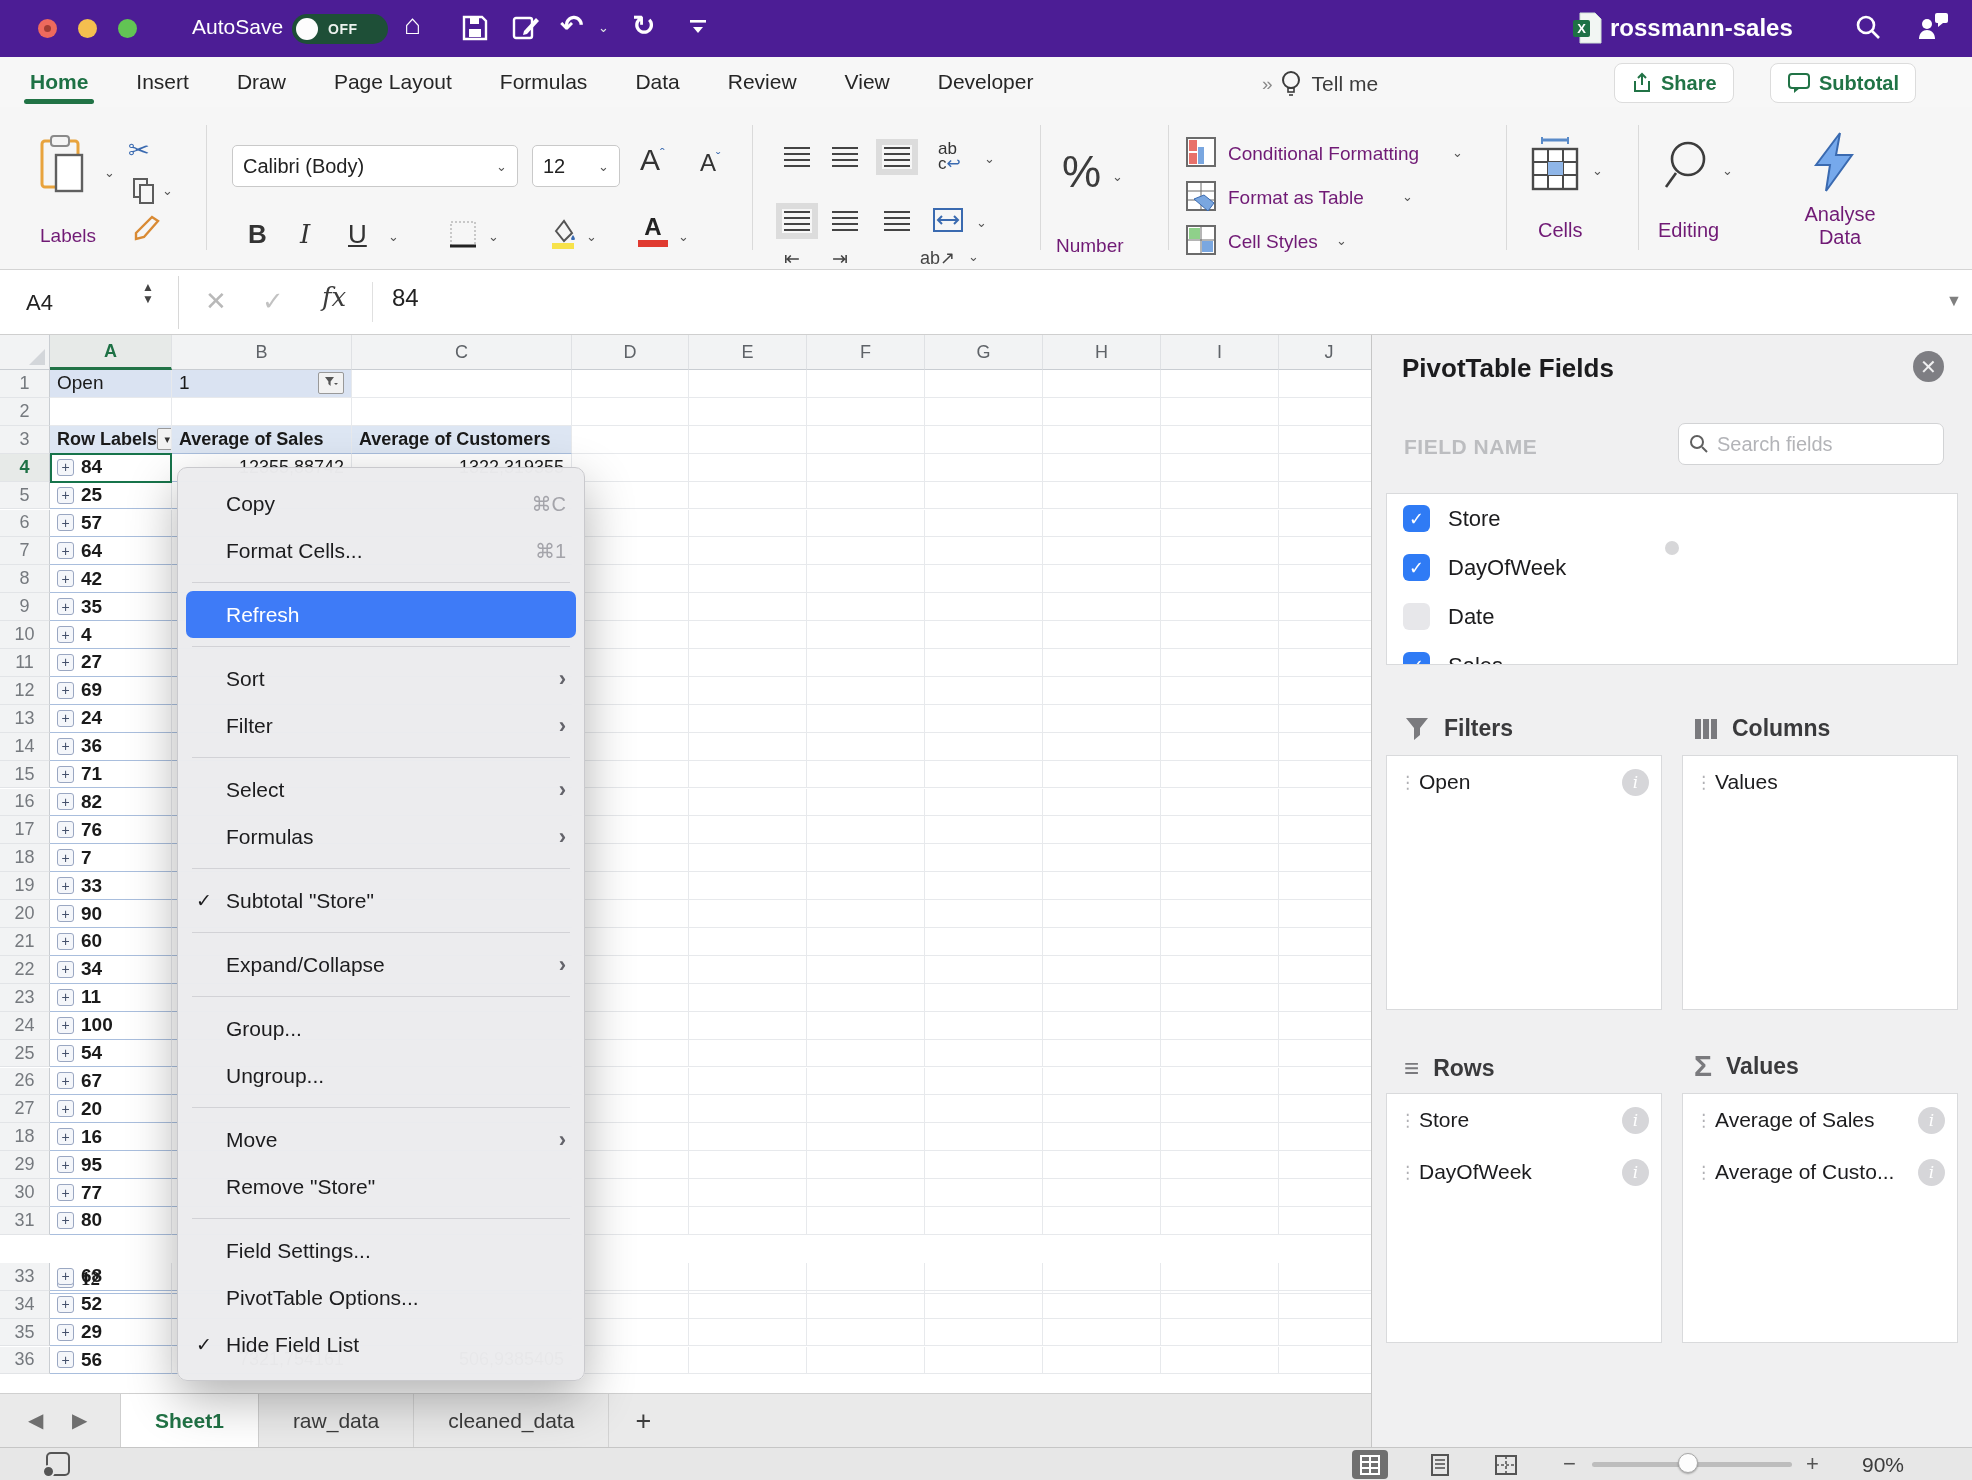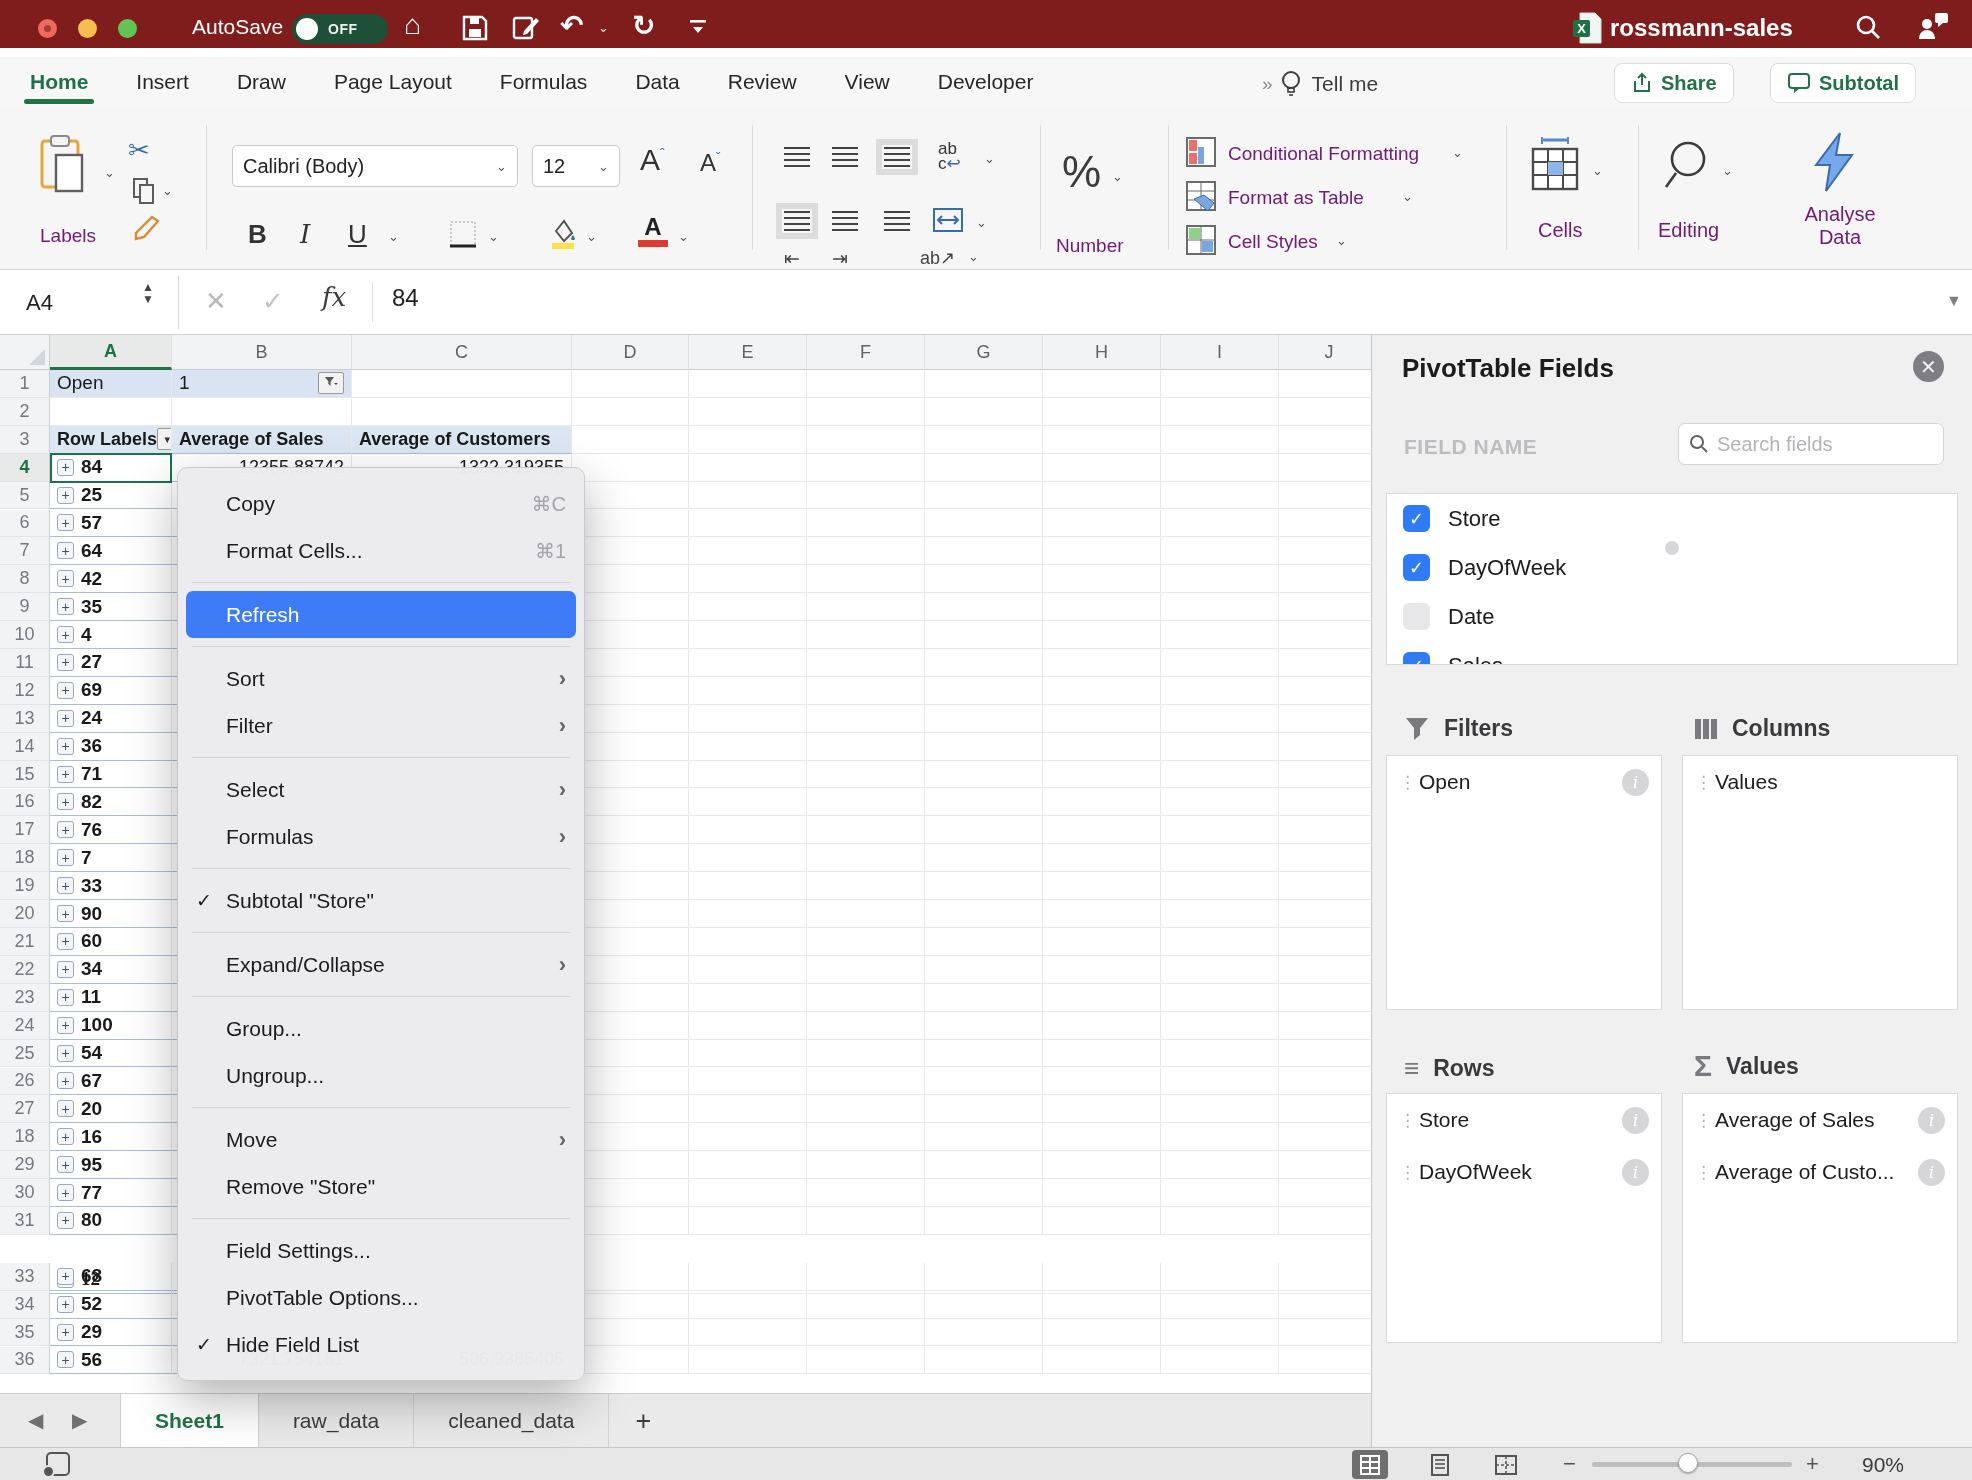--- a/index.html
+++ b/index.html
@@ -1,21 +1,21 @@
 <!DOCTYPE html>
 <html><head>
 <meta charset="utf-8">
 <style>
   * { margin:0; padding:0; box-sizing:border-box; }
   html,body { width:1972px; height:1480px; overflow:hidden; background:#fff;
     font-family:"Liberation Sans","DejaVu Sans",sans-serif; -webkit-font-smoothing:antialiased; }
   .abs { position:absolute; }
 
   
-  .titlebar { position:absolute; left:0; top:0; width:1972px; height:48px; background:#7f1d1d; }
+  .titlebar { position:absolute; left:0; top:0; width:1972px; height:57px; background:#4c1d95; }
   .tl { position:absolute; top:19px; width:19px; height:19px; border-radius:50%; }
   .tl.red { left:38px; background:#ee6a5d; }
   .tl.red::after{ content:""; position:absolute; left:6px; top:6px; width:7px;height:7px;border-radius:50%;background:#a33d34;}
   .tl.yellow { left:78px; background:#f5bf4f; }
   .tl.green { left:118px; background:#62c454; }
   .autosave-label { position:absolute; left:192px; top:15px; color:#fff; font-size:21px; }
   .autosave-toggle { position:absolute; left:292px; top:14px; width:96px; height:30px; background:#1e4f37; border-radius:15px; }
   .autosave-knob { position:absolute; left:4px; top:4px; width:22px; height:22px; background:#fdfdfd; border-radius:50%; }
   .autosave-off { position:absolute; left:36px; top:7px; color:#ecf2ee; font-size:14px; font-weight:bold; letter-spacing:.5px; }
   .tb-ic { position:absolute; top:11px; color:#fff; }

